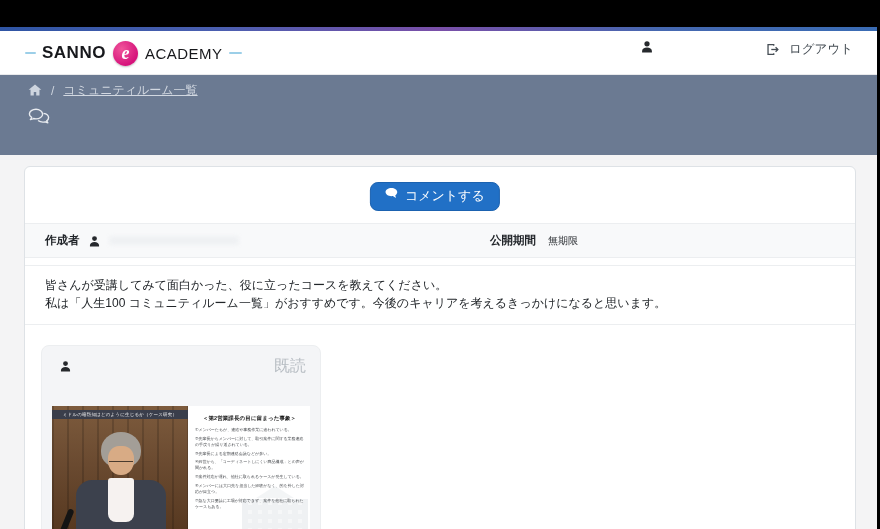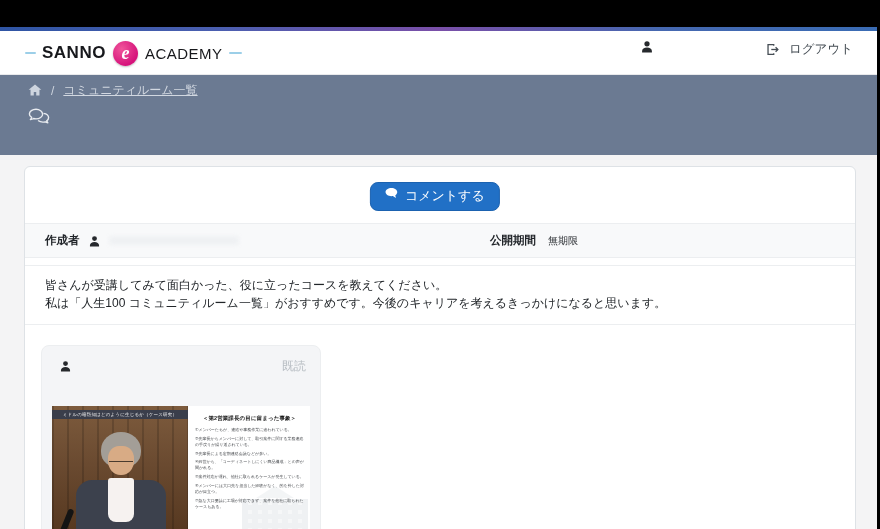--- a/index.html
+++ b/index.html
@@ -59,21 +59,21 @@
   .icon-person { width:13px; height:14px; color:#26292d; }
   .redacted { width:130px; height:9px; background:#e9ecef; border-radius:3px; filter:blur(2px); opacity:.6; }
 
   .msg-box { margin-top:7px; border-top:1px solid #eceef0; border-bottom:1px solid #eceef0;
              padding:10px 20px 12px; font-size:12px; color:#212529; line-height:18px; }
 
   .comments-area { padding:20px 0 0 16px; }
   .comment-card { width:280px; height:220px; background:#f4f5f7; border:1px solid #eceef0;
                   border-radius:8px; padding:10px 10px; cursor:pointer; }
   .cc-head { display:flex; align-items:center; justify-content:space-between; height:20px; padding:0 4px 0 7px; }
-  .read-badge { font-size:12px; color:#b6bcc2;text-align:center; }
+  .read-badge { font-size:16px; color:#b6bcc2;text-align:center; }
 
   .thumb { margin-top:30px; width:258px; height:130px; display:flex; overflow:hidden; background:#fff; }
 
   
   .vid { position:relative; width:136px; height:130px; overflow:hidden;
          background:linear-gradient(180deg,#7d5b3d 0%,#6a4a30 45%,#55371f 100%); }
   .vid::before { content:""; position:absolute; inset:0;
          background:repeating-linear-gradient(90deg, rgba(0,0,0,.16) 0 2px, transparent 2px 15px); }
   .vid-banner { position:absolute; left:0; top:4px; width:100%; background:#3a3e4b; color:#f2f2f2;
                 font-size:4.5px; letter-spacing:.2px; text-align:center; padding:2px 1px; z-index:3; }

